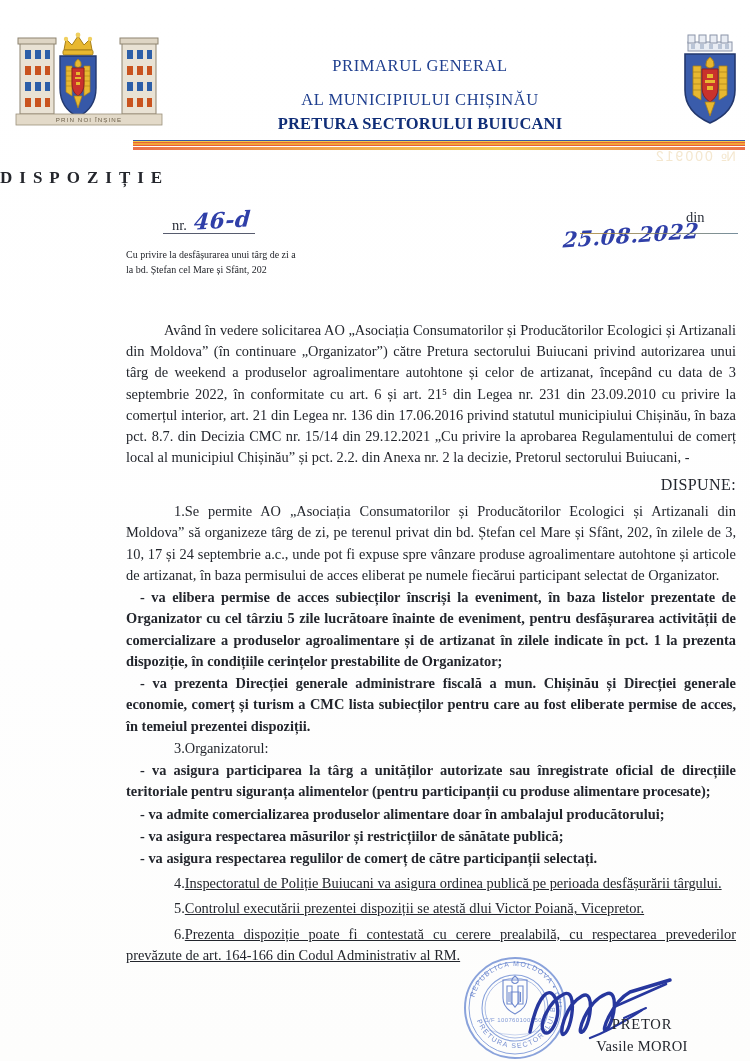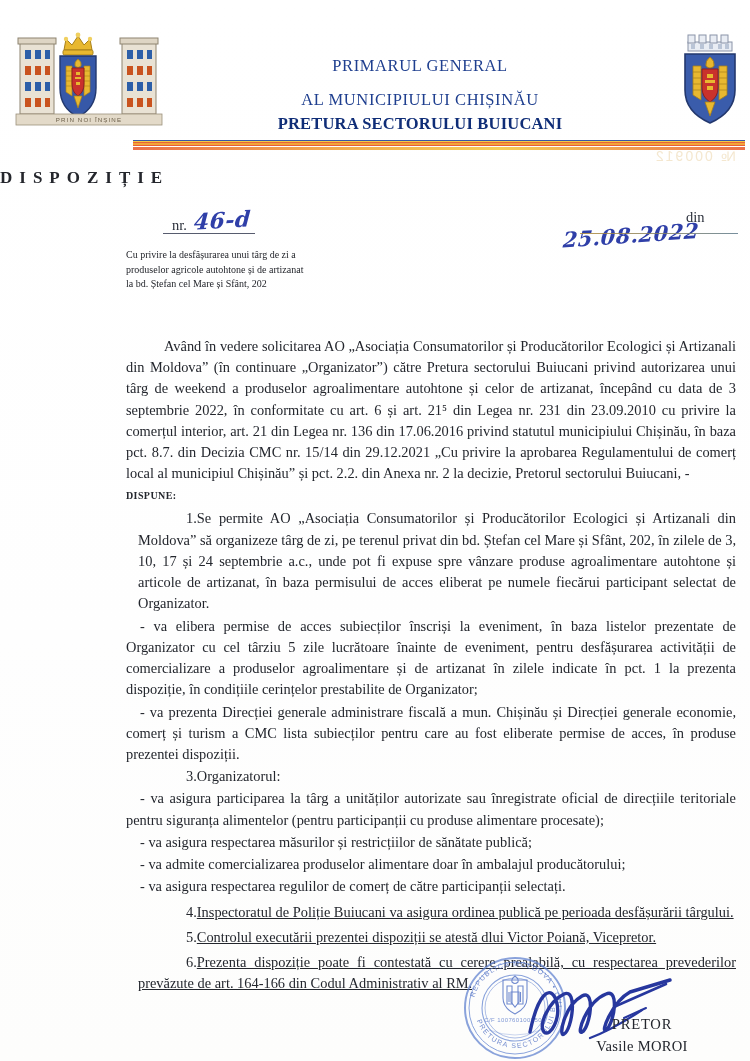--- a/index.html
+++ b/index.html
@@ -97,33 +97,33 @@
     position:absolute;left:126px;top:248px;width:420px;
     font-size:10px;line-height:1.47;color:#24262c;
   }
 
   
   .body{
     position:absolute;left:126px;top:320px;width:610px;
     font-size:14.4px;line-height:1.475;color:#23262d;
     text-align:justify;
   }
-  .para{margin:16px 0 2px 0;text-indent:38px;text-align:justify;}
+  .para{margin:0 0 2px 0;text-indent:38px;text-align:justify;}
   .dispune{
-    text-align:left;text-indent:0;font-weight:bold;font-size:10px;
+    text-align:right;text-indent:0;font-weight:normal;font-size:16px;
     letter-spacing:.4px;margin:4px 0 5px 0;
   }
   .item{
-    margin:0 0 1px 12px;text-indent:0;text-align:justify;
+    margin:0 0 1px 0;text-indent:0;text-align:justify;
     padding-left:0;
   }
   .item .num{display:inline-block;min-width:22px;}
   .item-indent{text-indent:24px;}
   .dash{
-    margin:0 0 1px 0;text-align:justify;padding-left:0;text-indent:14px;
+    margin:0 0 1px 0;text-align:justify;padding-left:0;text-indent:14px;font-weight:bold;
   }
   .sp-top{margin-top:4px;text-decoration:underline;}
 
   
   .sign-block{
     position:absolute;right:18px;top:1014px;width:180px;text-align:center;
     font-size:14.6px;line-height:1.5;color:#23262d;
   }
   .sign-role{letter-spacing:.8px;}
   .sign-name{letter-spacing:.3px;}
@@ -301,43 +301,42 @@
     <div class="din-wrap">
       <span class="lbl">din</span>
       <span class="hand date">25.08.2022</span>
     </div>
   </div>
   <div class="uline nr"></div>
   <div class="uline din"></div>
 
   <div class="subject">
     <div>Cu  privire la desfășurarea unui târg de zi a</div>
-    <div>produselor agricole autohtone și de artizanat</div>
     <div>la bd. Ștefan cel Mare și Sfânt, 202</div>
   </div>
 
   <div class="body">
 
     <p class="para">Având în vedere solicitarea AO „Asociația Consumatorilor și Producătorilor Ecologici și Artizanali din Moldova” (în continuare „Organizator”) către Pretura sectorului Buiucani privind autorizarea unui târg de weekend a produselor agroalimentare autohtone și celor de artizanat, începând cu data de 3 septembrie 2022, în conformitate cu art. 6 și art. 21⁵ din Legea nr. 231 din 23.09.2010 cu privire la comerțul interior, art. 21 din Legea nr. 136 din 17.06.2016 privind statutul municipiului Chișinău, în baza pct. 8.7. din Decizia CMC nr. 15/14 din 29.12.2021 „Cu privire la aprobarea Regulamentului de comerț local al municipiul Chișinău” și pct. 2.2. din Anexa nr. 2 la decizie, Pretorul sectorului Buiucani, -</p>
 
     <p class="dispune">DISPUNE:</p>
 
     <p class="item item-indent">
       <span class="num">1.</span><span>Se permite AO „Asociația Consumatorilor și Producătorilor Ecologici și Artizanali din Moldova” să organizeze târg de zi, pe terenul privat din bd. Ștefan cel Mare și Sfânt, 202, în zilele de 3, 10, 17 și 24 septembrie a.c., unde pot fi expuse spre vânzare produse agroalimentare autohtone și articole de artizanat, în baza permisului de acces eliberat pe numele fiecărui participant selectat de Organizator.</span>
     </p>
 
     <p class="dash">-  va elibera permise de acces subiecților înscriși la eveniment, în baza listelor prezentate de Organizator cu cel târziu 5 zile lucrătoare înainte de eveniment, pentru desfășurarea activității de comercializare a produselor agroalimentare și de artizanat în zilele indicate în pct. 1 la prezenta dispoziție, în condițiile cerințelor prestabilite de Organizator;</p>
-    <p class="dash">-  va prezenta Direcției generale administrare fiscală a mun. Chișinău și Direcției generale economie, comerț și turism a CMC lista subiecților pentru care au fost eliberate permise de acces, în produse prezentei dispoziții.</p>
+    <p class="dash">-  va prezenta Direcției generale administrare fiscală a mun. Chișinău și Direcției generale economie, comerț și turism a CMC lista subiecților pentru care au fost eliberate permise de acces, în temeiul prezentei dispoziții.</p>
 
     <p class="item item-indent">
       <span class="num">3.</span><span>Organizatorul:</span>
     </p>
     <p class="dash">-  va asigura participarea la târg a unităților autorizate sau înregistrate oficial de direcțiile teritoriale pentru siguranța alimentelor (pentru participanții cu produse alimentare procesate);</p>
+    <p class="dash">-  va admite comercializarea produselor alimentare doar în ambalajul producătorului;</p>
     <p class="dash">-  va asigura respectarea măsurilor și restricțiilor de sănătate publică;</p>
-    <p class="dash">-  va admite comercializarea produselor alimentare doar în ambalajul producătorului;</p>
     <p class="dash">-  va asigura respectarea regulilor de comerț de către participanții selectați.</p>
 
     <p class="item item-indent sp-top">
       <span class="num">4.</span><span>Inspectoratul de Poliție Buiucani va asigura ordinea publică pe perioada desfășurării târgului.</span>
     </p>
 
     <p class="item item-indent sp-top">
       <span class="num">5.</span><span>Controlul executării prezentei dispoziții se atestă dlui Victor Poiană, Vicepretor.</span>
     </p>
 

